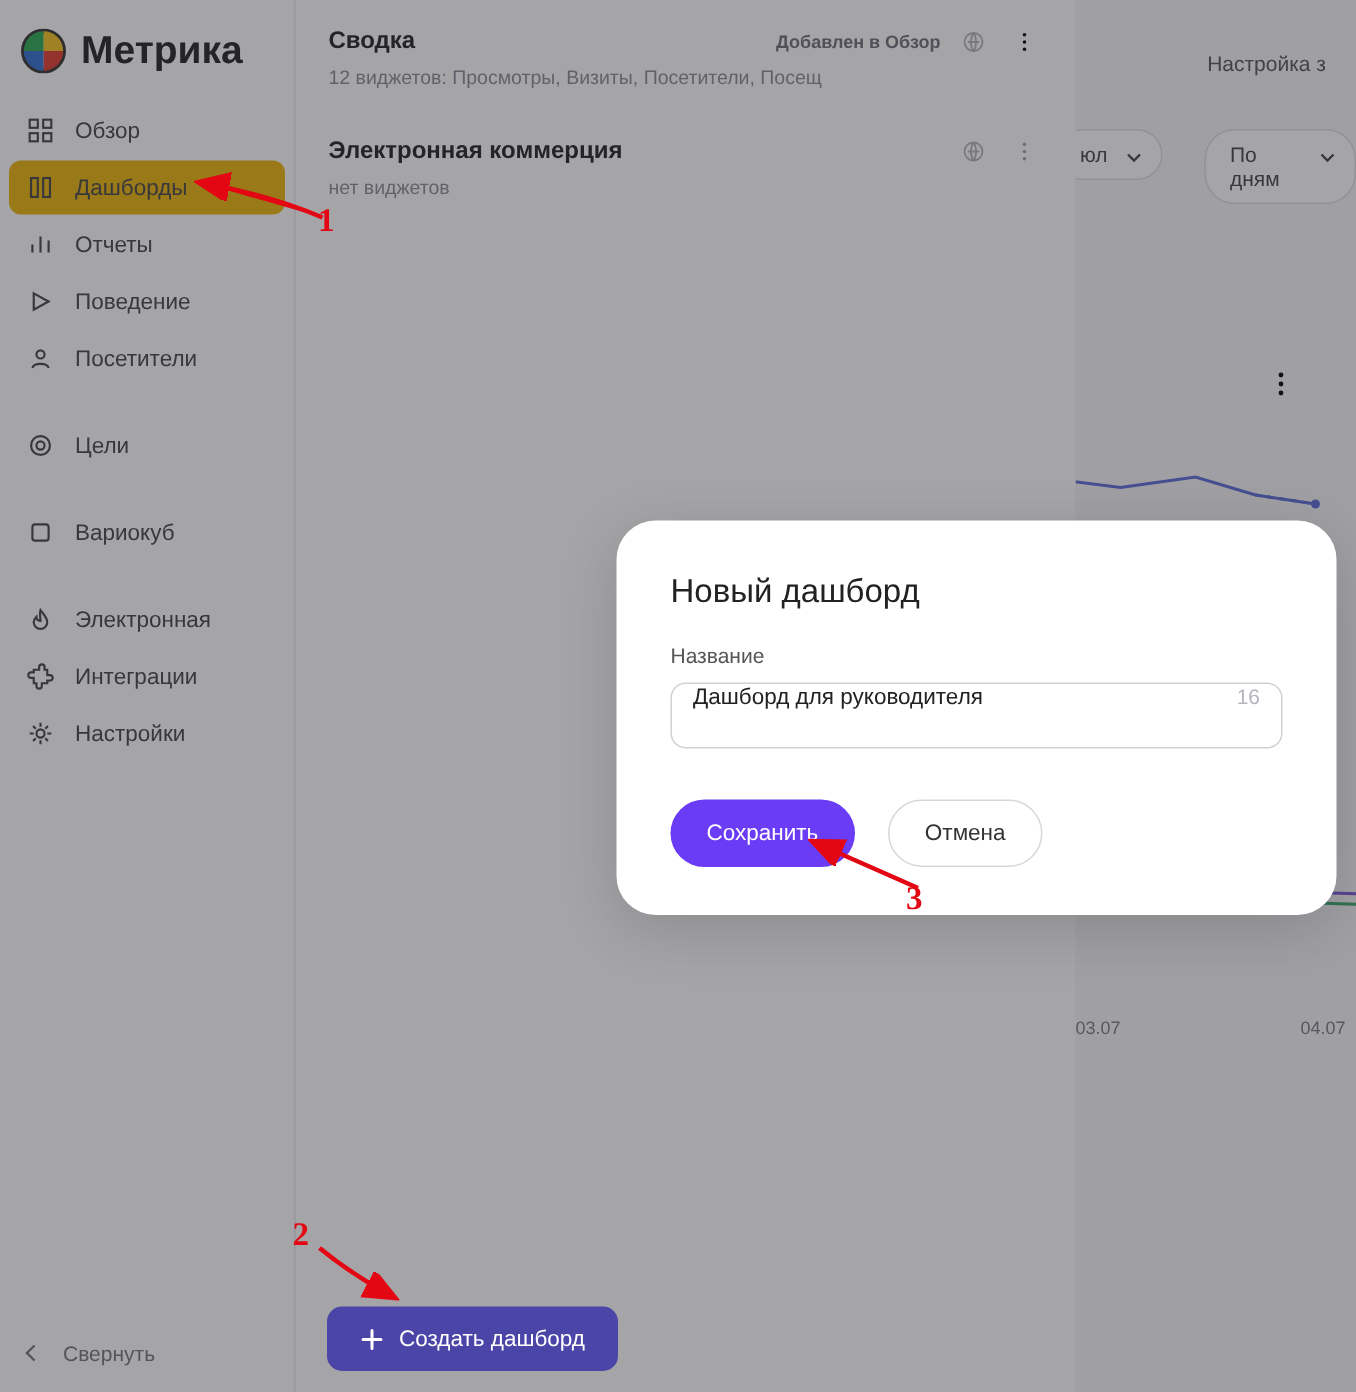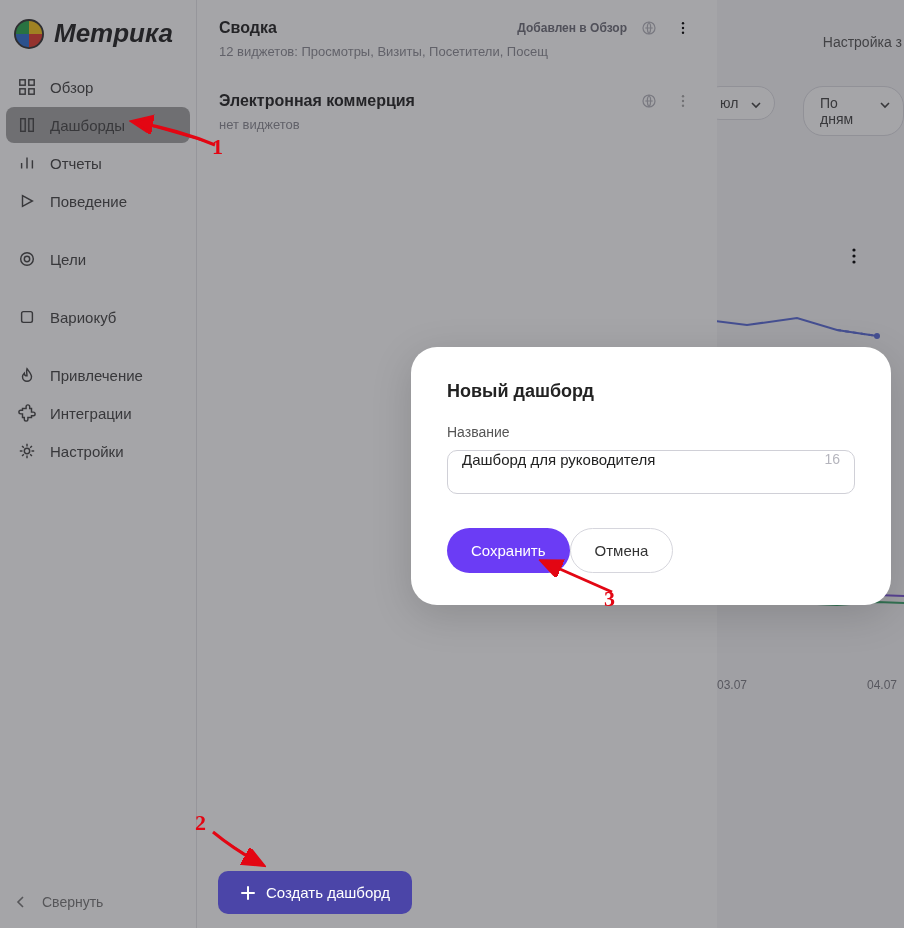--- a/index.html
+++ b/index.html
@@ -8,30 +8,30 @@
 
 
 .sidebar {
   position: absolute; left: 0; top: 0; width: 197px; height: 928px;
   background: #fff; border-right: 1px solid #e6e6e9;
   display: flex; flex-direction: column;
 }
 .logo {
   display: flex; align-items: center; gap: 10px;
   padding: 18px 14px 20px 14px;
-  font-size: 26px; font-weight: 700; color: #222; font-style: italic;
+  font-size: 26px; font-weight: 700; color: #222;
 }
 .logo svg { width: 30px; height: 30px; }
 .nav { display: flex; flex-direction: column; gap: 2px; padding: 0 6px; }
 .nav-item {
   display: flex; align-items: center; gap: 14px;
   padding: 9px 12px; border-radius: 8px;
   font-size: 15px; color: #444; cursor: pointer;
 }
-.nav-item.active { background: #a3a3a3; }
+.nav-item.active { background: #eab308; }
 .nav-gap { height: 18px; }
 .nav-item svg { width: 18px; height: 18px; flex-shrink: 0; }
 .sidebar-footer {
   margin-top: auto; padding: 14px 14px 18px 14px;
   display: flex; align-items: center; gap: 14px;
   color: #777; font-size: 14px;
 }
 .sidebar-footer svg { width: 14px; height: 14px; }
 
 
@@ -61,21 +61,21 @@
   padding: 13px 22px; border-radius: 10px; font-size: 15px;
   cursor: pointer;
   margin-top: 34px;
 }
 
 
 .bg-right {
   position: absolute; left: 717px; top: 0; right: 0; height: 928px;
   background: #f6f6f8; overflow: hidden;
 }
-.top-right-text { position: absolute; right: 2px; top: 34px; font-size: 14px; color: #555; }
+.top-right-text { position: absolute; right: 20px; top: 34px; font-size: 14px; color: #555; }
 .pill {
   position: absolute; top: 86px; border: 1px solid #dcdce2;
   border-radius: 20px; padding: 8px 36px 8px 16px; font-size: 14px; color: #444;
   background: #fff;
 }
 .pill .chev { position: absolute; right: 12px; top: 12px; }
 .pill1 { left: -14px; }
 .pill2 { left: 86px; }
 .dots3 {
   position: absolute; right: 40px; top: 246px; width: 20px; height: 20px; color: #888;
@@ -93,31 +93,31 @@
   position: absolute; left: 0; top: 0; width: 904px; height: 928px;
   background: rgba(40,40,48,0.42);
 }
 
 
 .modal {
   position: absolute; left: 411px; top: 347px; width: 480px;
   background: #fff; border-radius: 26px; padding: 34px 36px 32px 36px;
   box-shadow: 0 10px 40px rgba(0,0,0,0.15);
 }
-.modal h2 { font-size: 18px; font-weight: 700; color: #222; }
+.modal h2 { font-size: 22px; font-weight: 400; color: #222; }
 .modal-label { font-size: 14px; color: #555; margin-top: 22px; }
 .modal-input-wrap {
   margin-top: 10px; border: 1px solid #d0d0d7; border-radius: 10px;
   display: flex; align-items: flex-start; padding: 0 14px; height: 44px;
 }
 .modal-input-wrap input {
   flex: 1; border: none; outline: none; font-size: 15px; color: #222;
 }
 .char-count { font-size: 14px; color: #b5b5bd; }
-.modal-actions { display: flex; gap: 0; margin-top: 34px; }
+.modal-actions { display: flex; gap: 22px; margin-top: 34px; }
 .btn-primary {
   background: #6b3cf5; color: #fff; border: none; border-radius: 24px;
   padding: 13px 24px; font-size: 15px; cursor: pointer;
 }
 .btn-secondary {
   background: #fff; color: #333; border: 1px solid #d6d6dd; border-radius: 24px;
   padding: 13px 24px; font-size: 15px; cursor: pointer;
 }
 
 
@@ -238,41 +238,48 @@
           <path d="M4 16v-6M10 16V4M16 16v-9" class="ico-stroke"></path>
         </svg>
       <span>Отчеты</span>
     </div>
     <div class="nav-item">
       <svg viewBox="0 0 20 20">
           <path d="M5 4l11 6-11 6z" class="ico-stroke"></path>
         </svg>
       <span>Поведение</span>
     </div>
+    <div class="nav-item">
+      <svg viewBox="0 0 20 20">
+          <circle cx="10" cy="7" r="3" class="ico-stroke"></circle>
+          <path d="M4 17c1-4 11-4 12 0" class="ico-stroke"></path>
+        </svg>
+      <span>Посетители</span>
+    </div>
     <div class="nav-gap"></div>
     <div class="nav-item">
       <svg viewBox="0 0 20 20">
           <circle cx="10" cy="10" r="7" class="ico-stroke"></circle>
           <circle cx="10" cy="10" r="3" class="ico-stroke"></circle>
         </svg>
       <span>Цели</span>
     </div>
     <div class="nav-gap"></div>
     <div class="nav-item">
       <svg viewBox="0 0 20 20">
           <rect x="4" y="4" width="12" height="12" rx="2" class="ico-stroke"></rect>
         </svg>
       <span>Вариокуб</span>
     </div>
     <div class="nav-gap"></div>
     <div class="nav-item">
       <svg viewBox="0 0 20 20">
           <path d="M10 3c3 4 5 6 5 9a5 5 0 01-10 0c0-2 1-3 2-4 0 2 1 3 3 3 0-3-1-5 0-8z" class="ico-stroke"></path>
         </svg>
-      <span>Привлечение</span>
+      <span>Электронная</span>
     </div>
     <div class="nav-item">
       <svg viewBox="0 0 20 20">
           <path d="M5 5h4v-2a2 2 0 114 0v2h2v4h2a2 2 0 110 4h-2v2h-4v2a2 2 0 11-4 0v-2H5v-4H3a2 2 0 110-4h2z" class="ico-stroke"></path>
         </svg>
       <span>Интеграции</span>
     </div>
     <div class="nav-item">
       <svg viewBox="0 0 20 20">
           <circle cx="10" cy="10" r="3" class="ico-stroke"></circle>

